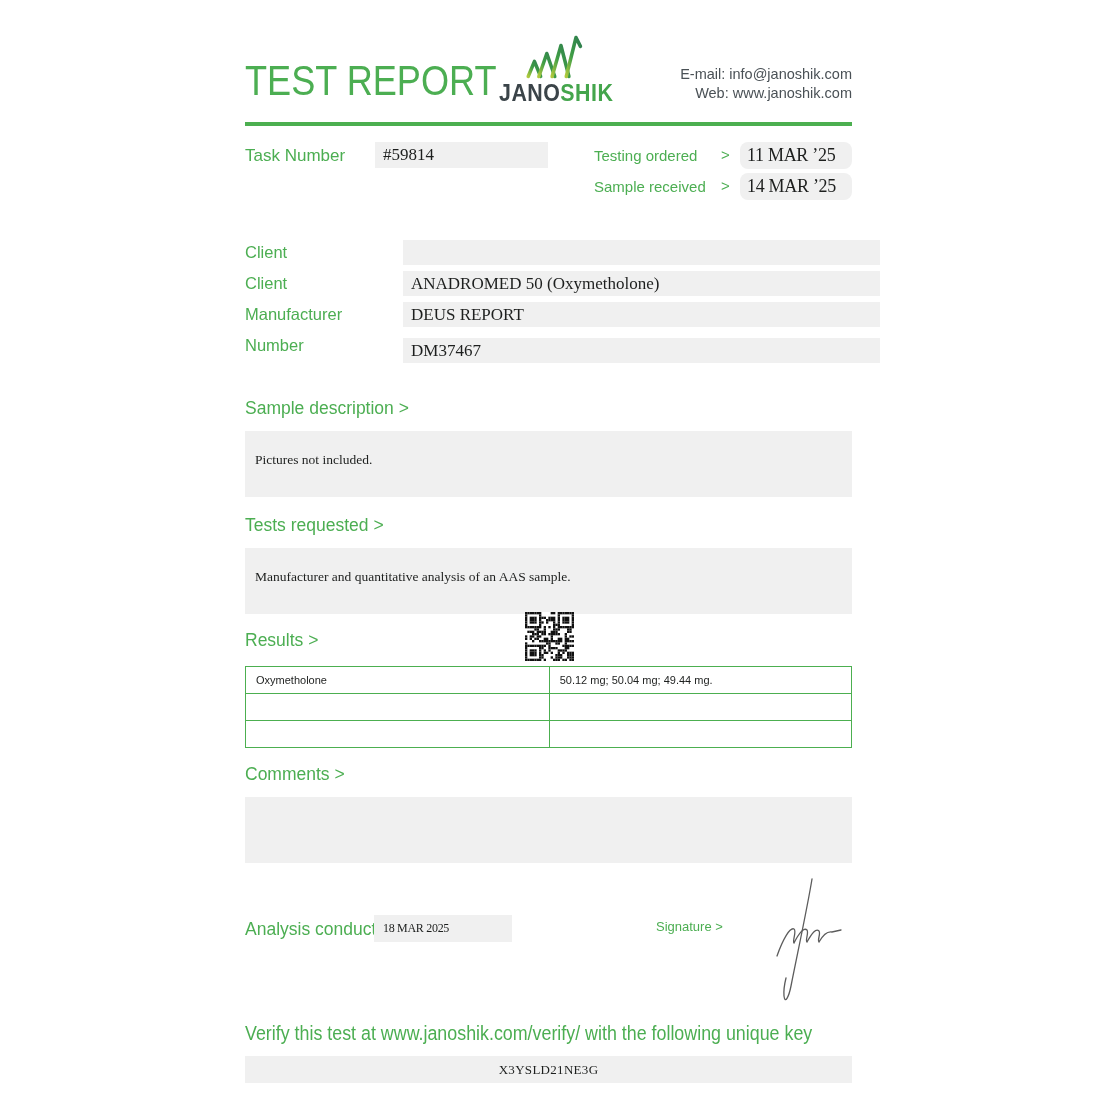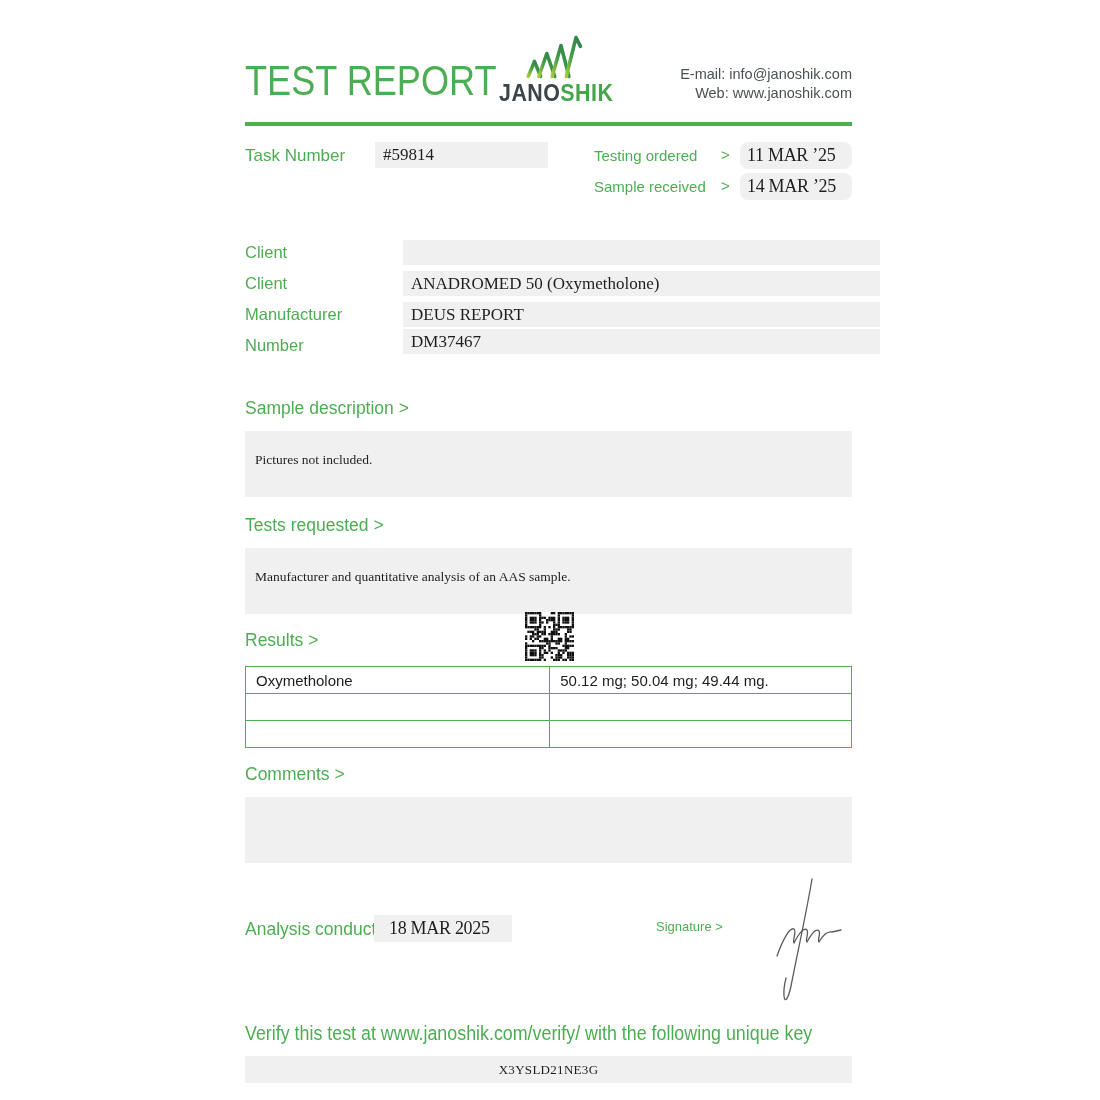--- a/index.html
+++ b/index.html
@@ -43,37 +43,37 @@
   .arrow-received{left:721px;top:177px;font-size:15px;}
   .box-received{left:740px;top:173px;}
   .date-box{width:112px;height:27px;font-size:18px;line-height:27px;padding-left:7px;letter-spacing:-.3px;border-radius:8px;}
 
   
   .f-label{left:245px;font-size:16.5px;}
   .f-box{left:375px;width:477px;height:25px;font-size:17px;line-height:25px;padding-left:8px;white-space:nowrap;margin-left:28px;}
   .f-l0{top:243px;} .f-b0{top:240px;}
   .f-l1{top:274px;} .f-b1{top:271px;}
   .f-l2{top:305px;} .f-b2{top:302px;}
-  .f-l3{top:336px;} .f-b3{top:329px;}
+  .f-l3{top:336px;} .f-b3{top:338px;}
 
   
   .sec-heading{left:245px;font-size:17.5px;}
   .h-desc{top:398px;} .h-tests{top:515px;} .h-results{top:630px;} .h-comments{top:764px;}
   .bigbox{left:245px;width:607px;height:66px;font-size:13.5px;padding:21px 10px;}
   .b-desc{top:431px;} .b-tests{top:548px;} .b-comments{top:797px;}
 
   
   .qr{left:525px;top:612px;width:49px;height:49px;}
   .results-table{left:245px;top:666px;width:607px;border-collapse:collapse;}
-  .results-table td{border:1.5px solid var(--green-line);height:26px;font-size:15px;padding:0 4px 0 10px;}
+  .results-table td{border:1.5px solid var(--green-line);height:26px;font-size:11px;padding:0 4px 0 10px;}
   .col-analyte{width:301px;} .col-result{width:302px;}
 
   
   .analysis-label{left:245px;top:919px;font-size:17.5px;}
-  .analysis-box{left:374px;top:915px;width:138px;height:27px;font-size:18px;line-height:27px;padding-left:15px;letter-spacing:-.3px;}
+  .analysis-box{left:374px;top:915px;width:138px;height:27px;font-size:12px;line-height:27px;padding-left:9px;letter-spacing:-.3px;}
   .signature-label{left:656px;top:919px;font-size:13px;}
   .signature-svg{left:763px;top:874px;width:82px;height:142px;}
 
   
   .verify-text{left:245px;top:1022px;font-size:19.5px;color:var(--green);white-space:nowrap;
                transform:scaleX(.915);transform-origin:left top;}
   .key-box{left:245px;top:1056px;width:607px;height:27px;text-align:center;font-size:13px;line-height:27px;letter-spacing:.3px;}
 </style>
 </head>
 <body>

